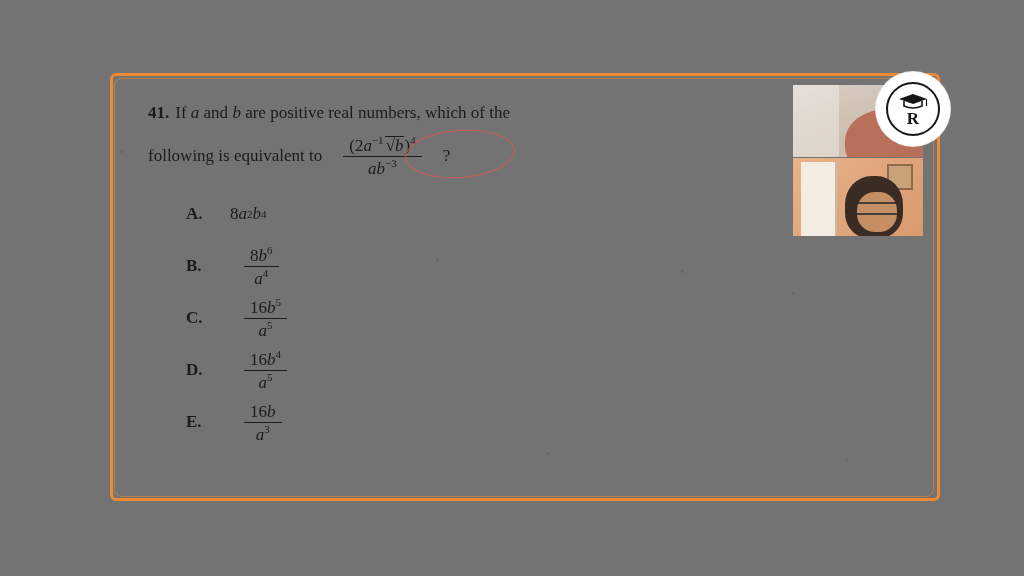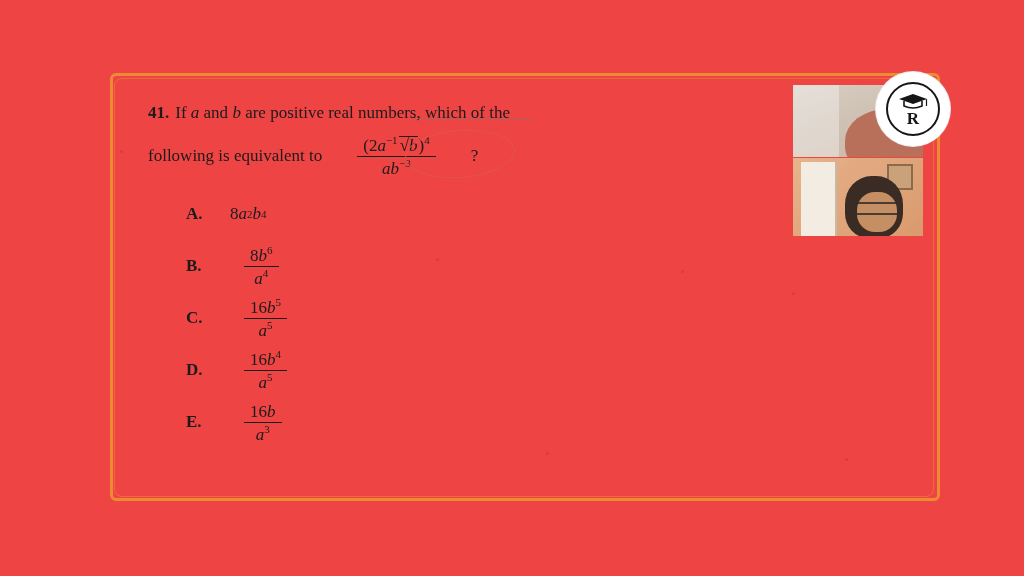--- a/index.html
+++ b/index.html
@@ -9,21 +9,21 @@
     height: 576px;
     background: #ffffff;
     font-family: "Liberation Serif", serif;
     overflow: hidden;
   }
 
   #stage {
     position: relative;
     width: 1024px;
     height: 576px;
-    background: #ef4444;
+    background: #737373;
   }
 
   
   .problem-frame {
     position: absolute;
     left: 110px;
     top: 73px;
     width: 830px;
     height: 428px;
     border: 3px solid #ef8a34;
@@ -58,21 +58,21 @@
     font-weight: bold;
     font-size: 17px;
     margin-right: 6px;
   }
   .q-line2 {
     font-size: 17px;
     line-height: 30px;
     margin-top: 9px;
     display: flex;
     align-items: center;
-    gap: 21px;
+    gap: 7px;
     white-space: nowrap;
   }
   .italic { font-style: italic; }
 
   
   .frac {
     display: inline-flex;
     flex-direction: column;
     align-items: center;
     vertical-align: middle;

